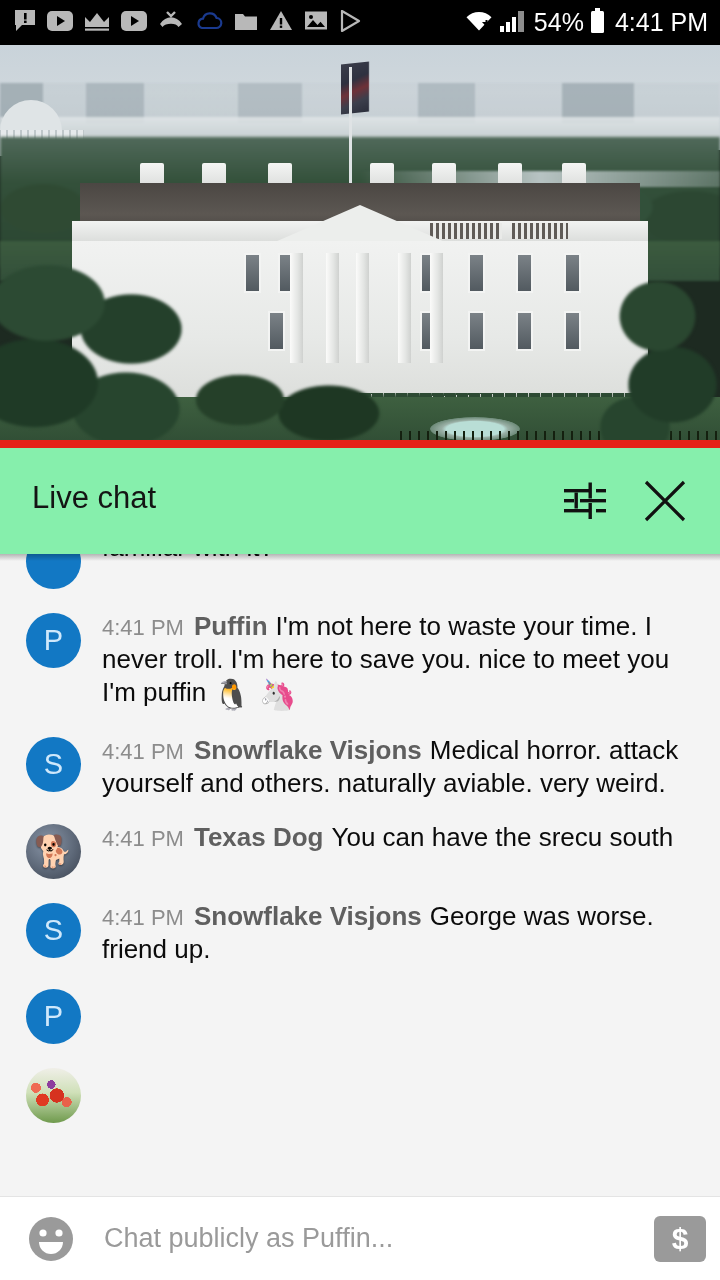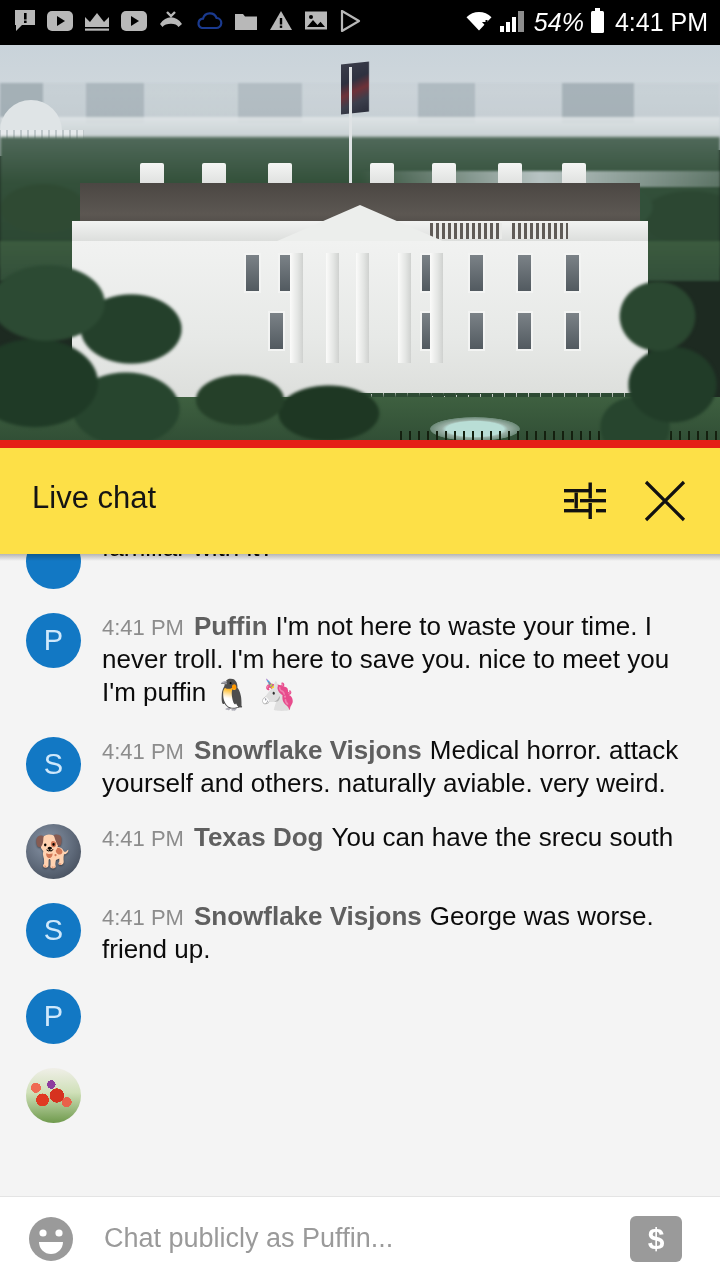--- a/index.html
+++ b/index.html
@@ -35,21 +35,21 @@
     align-items: center;
     gap: 6px;
   }
   .sicon { display: block; }
   .status-text {
     color: #ffffff;
     font-size: 25px;
     font-family: "Liberation Sans", sans-serif;
     letter-spacing: 0px;
   }
-  .batt-pct { margin-left: 2px; font-style: italic; }
+  .batt-pct { margin-left: 2px; }
   .clock { margin-left: 4px; }
 
   
   .video {
     height: 403px;
     position: relative;
     overflow: hidden;
     background: #1d2a21;
   }
   .sky {
@@ -205,21 +205,21 @@
     filter: blur(1.8px);
   }
   .progress {
     position: absolute; left: 0; right: 0; bottom: 0; height: 8px;
     background: #e52117;
   }
 
   
   .chat-header {
     height: 106px;
-    background: #fde047;
+    background: #86efac;
     display: flex;
     align-items: center;
     padding: 0 24px 0 32px;
     box-sizing: border-box;
   }
   .chat-title-wrap { flex: 1 1 auto; }
   .chat-title {
     font-size: 31px;
     color: #141414;
     line-height: 1.05;
@@ -317,21 +317,21 @@
 
   
   .input-bar {
     position: absolute;
     left: 0; right: 0; bottom: 0;
     height: 84px;
     background: #ffffff;
     border-top: 1px solid #e4e4e4;
     display: flex;
     align-items: center;
-    padding: 0 38px 0 26px;
+    padding: 0 14px 0 26px;
     box-sizing: border-box;
   }
   .emoji-btn {
     flex: 0 0 auto;
     width: 50px; height: 50px;
     border: none; background: none; padding: 0;
     cursor: pointer; line-height: 0;
   }
   .chat-input {
     flex: 1 1 auto;

